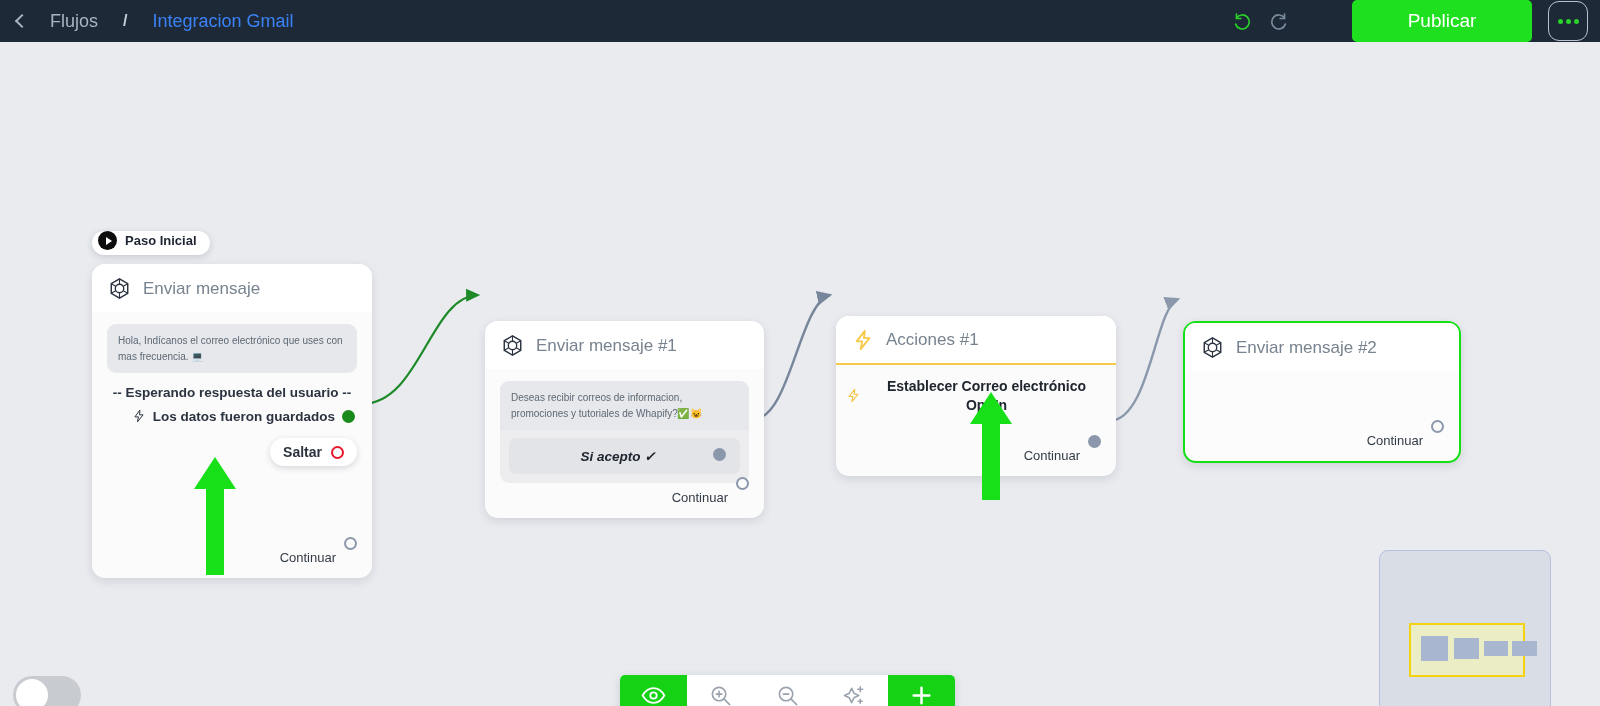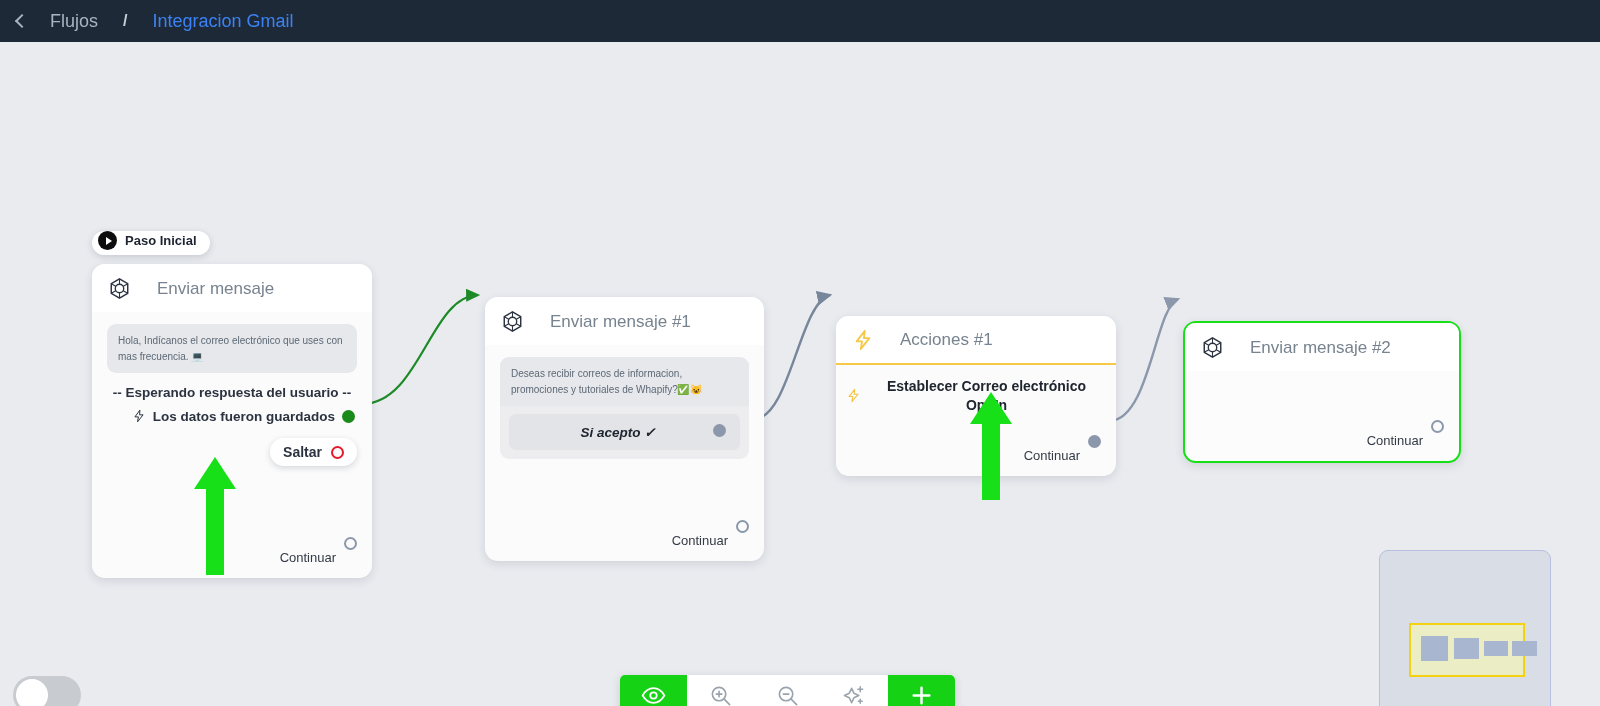--- a/index.html
+++ b/index.html
@@ -53,21 +53,21 @@
   .canvas { position: absolute; left: 0; top: 42px; width: 1600px; height: 664px; }
   .edges { position: absolute; left: 0; top: 0; width: 1600px; height: 664px; pointer-events: none; }
 
   
   .node {
     position: absolute; background: #fbfbfb; border-radius: 13px;
     box-shadow: 0 3px 10px rgba(40,50,70,.13);
   }
   .node.selected { border: 2.5px solid #15e015; background: #fcfcfc; }
   .node-head {
-    display: flex; align-items: center; gap: 26px;
+    display: flex; align-items: center; gap: 12px;
     padding: 13px 16px 12px 16px;
     background: #ffffff; border-radius: 13px 13px 0 0;
   }
   .node.selected .node-head { border-radius: 10px 10px 0 0; }
   .node-head.amber { border-bottom: 2.5px solid #f7c948; }
   .node-title { font-size: 17px; color: #77838f; }
   .node-body { padding: 12px 15px 0 15px; }
 
   .bubble {
     background: #e6e8ec; border-radius: 9px; padding: 9px 11px;
@@ -177,20 +177,40 @@
 <body>
 
 <div class="topbar">
   <div class="crumb-wrap">
     <div class="chev-back"></div>
     <span class="crumb-root">Flujos</span>
     <span class="crumb-sep">/</span>
     <span class="crumb-cur">Integracion Gmail</span>
   </div>
 
+  <div class="top-right">
+    <button class="icon-btn" title="undo">
+      <svg width="21" height="21" viewBox="0 0 24 24" fill="none" stroke="#2ad22a" stroke-width="1.9" stroke-linecap="round">
+        <path d="M4 8 a8 8 0 1 1 -1 7"></path>
+          <path d="M4 3.5 V8.6 H9"></path>
+      </svg>
+    </button>
+    <button class="icon-btn" title="redo">
+      <svg width="21" height="21" viewBox="0 0 24 24" fill="none" stroke="#7c8c9f" stroke-width="1.9" stroke-linecap="round">
+        <path d="M20 8 a8 8 0 1 0 1 7"></path>
+          <path d="M20 3.5 V8.6 H15"></path>
+      </svg>
+    </button>
+    <button class="publish-btn">Publicar</button>
+    <div class="dots-btn">
+      <i></i>
+        <i></i>
+        <i></i>
+    </div>
+  </div>
 </div>
 
 <div class="canvas">
 
   <svg class="edges">
     <defs>
       <marker id="ah-green" markerWidth="7" markerHeight="7" refX="5.4" refY="3" orient="auto">
         <path d="M0,0 L6.4,3 L0,6 Z" fill="#1d8a27"></path>
       </marker>
       <marker id="ah-slate" markerWidth="7" markerHeight="7" refX="5.4" refY="3" orient="auto">
@@ -235,21 +255,21 @@
           <span class="port ring-red"></span>
         </span>
       </div>
     </div>
     <div class="node-foot" style="position:absolute; left:0; right:0; bottom:0;">
       <span class="cont-label">Continuar</span>
       <span class="port ring-slate"></span>
     </div>
   </div>
 
-  <div class="node" style="left:485px; top:255px; width:279px; height:264px;">
+  <div class="node" style="left:485px; top:279px; width:279px; height:197px;">
     <div class="node-head">
       <svg width="23" height="23" viewBox="0 0 24 24">
         <polygon points="12,2 20.6,7 20.6,17 12,22 3.4,17 3.4,7" fill="none" stroke="#2b3340" stroke-width="1.5"></polygon>
         <circle cx="12" cy="12" r="4.4" fill="none" stroke="#2b3340" stroke-width="1.4"></circle>
         <path d="M12,2 L12,7.6 M20.6,7 L15.9,9.7 M20.6,17 L15.9,14.3 M12,22 L12,16.4 M3.4,17 L8.1,14.3 M3.4,7 L8.1,9.7" stroke="#2b3340" stroke-width="1.1"></path>
       </svg>
       <span class="node-title">Enviar mensaje #1</span>
     </div>
     <div class="node-body">
       <div class="bubble-wrap">

